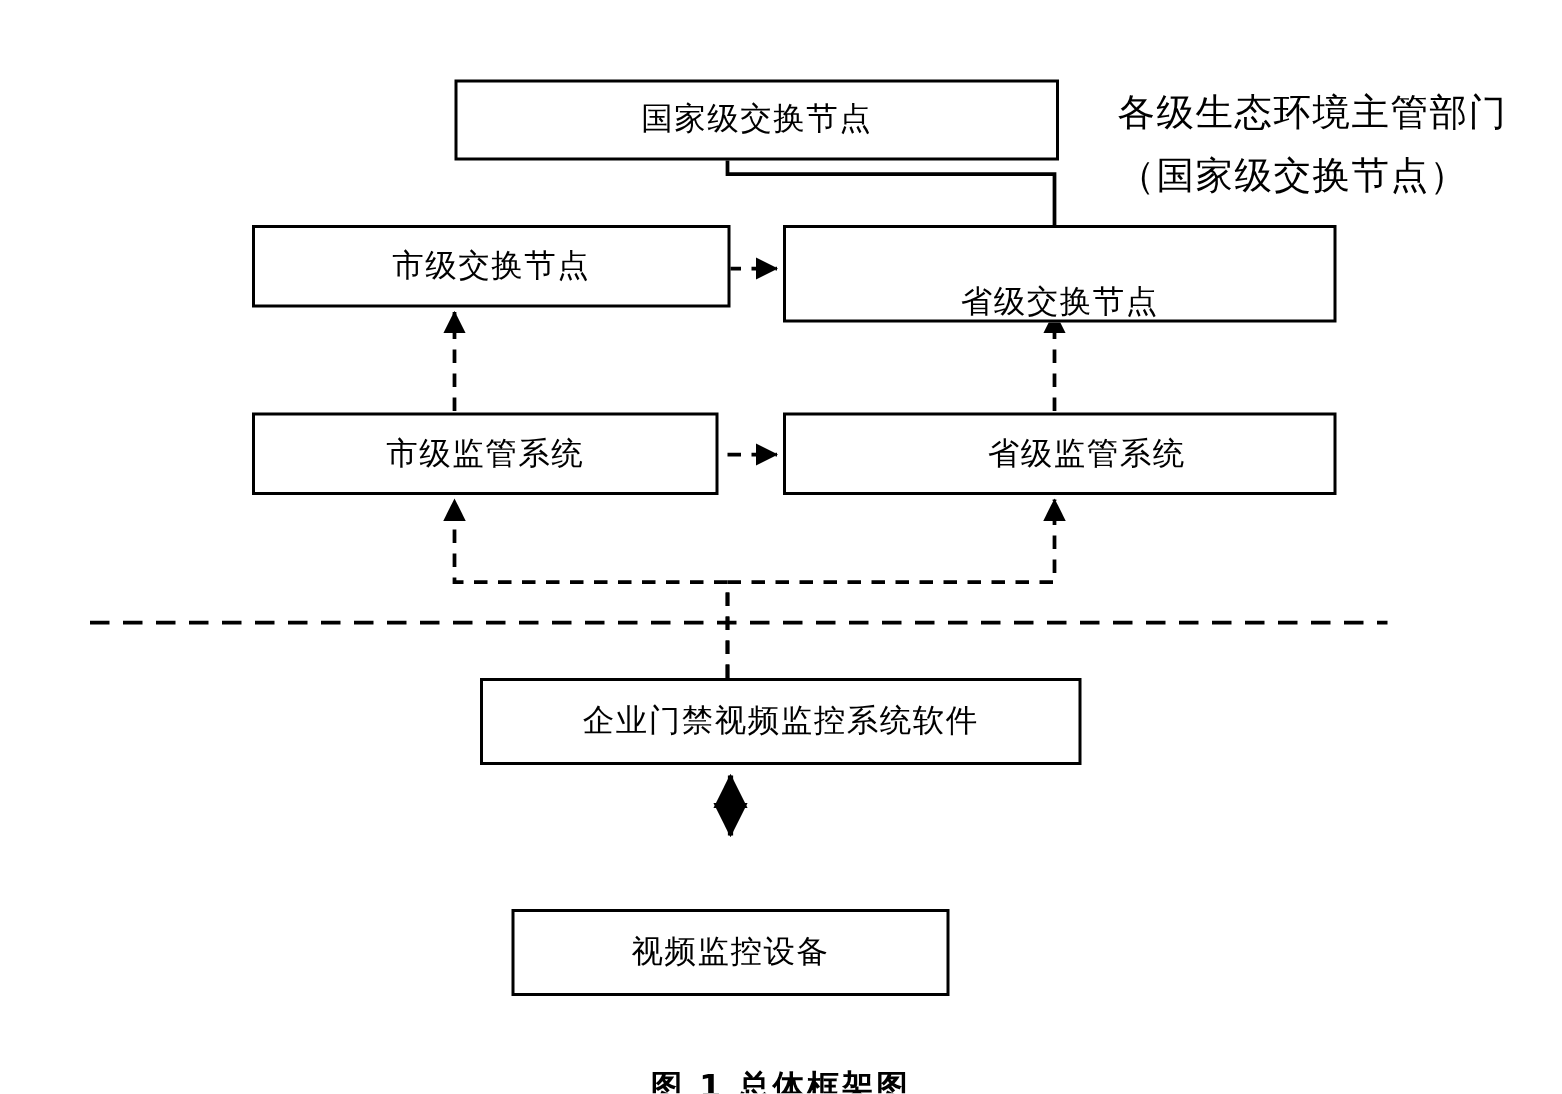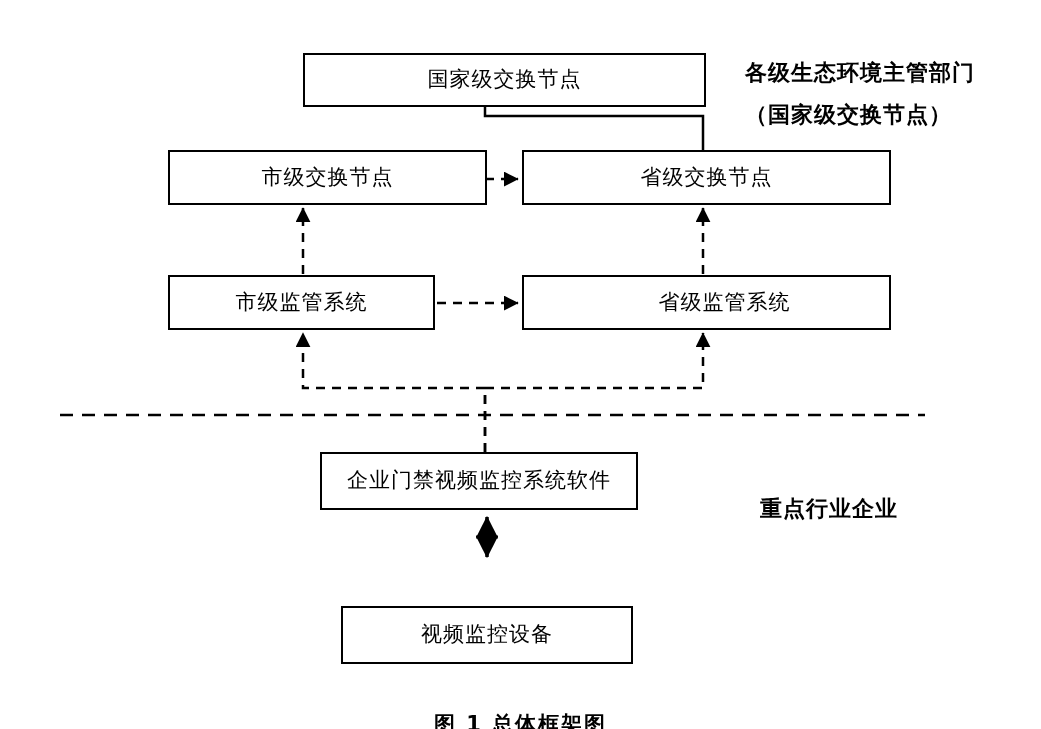--- a/index.html
+++ b/index.html
@@ -27,25 +27,24 @@
     align-items: center;
     justify-content: center;
     text-align: center;
     font-size: 21px;
     letter-spacing: 1px;
     line-height: 1.1;
     z-index: 3;
   }
   .zone-label {
     position: absolute;
-    font-size: 22px;
+    font-size: 25px;
     letter-spacing: 1px;
     white-space: nowrap;
     z-index: 2;
-    font-weight: bold;
   }
   .caption {
     position: absolute;
     width: 100%;
     text-align: center;
     font-family: "DejaVu Sans", "Liberation Sans", sans-serif;
     font-weight: bold;
     font-size: 21px;
     letter-spacing: 2px;
     z-index: 2;
@@ -116,41 +115,40 @@
   </svg>
 
   <div class="node" style="left:303px; top:26px; width:403px; height:54px;margin-top:27px;">
     <span>国家级交换节点</span>
   </div>
 
   <div class="node" style="left:168px; top:150px; width:319px; height:55px;">
     <span>市级交换节点</span>
   </div>
 
-  <div class="node" style="left:522px; top:150px; width:369px; height:55px;">
+  <div class="node" style="left:522px; top:150px; width:369px; height:65px;align-items:flex-end;">
     <span>省级交换节点</span>
   </div>
 
-  <div class="node" style="left:168px; top:275px; width:267px; height:55px;">
+  <div class="node" style="left:168px; top:275px; width:311px; height:55px;">
     <span>市级监管系统</span>
   </div>
 
   <div class="node" style="left:522px; top:275px; width:369px; height:55px;padding-left:36px;">
     <span>省级监管系统</span>
   </div>
 
-  <div class="node" style="left:320px; top:452px; width:318px; height:58px;">
+  <div class="node" style="left:320px; top:452px; width:401px; height:58px;">
     <span>企业门禁视频监控系统软件</span>
   </div>
 
   <div class="node" style="left:341px; top:562px; width:292px; height:58px;margin-top:44px;">
     <span>视频监控设备</span>
   </div>
 
   <div class="zone-label" style="left:745px; top:58px;">各级生态环境主管部门</div>
 
   <div class="zone-label" style="left:745px; top:100px;">（国家级交换节点）</div>
 
-  <div class="zone-label" style="left:760px; top:494px;">重点行业企业</div>
 
   <div class="caption" style="left:0; top:676px;">图 1  总体框架图</div>
 
 </div>
 
 </body></html>

